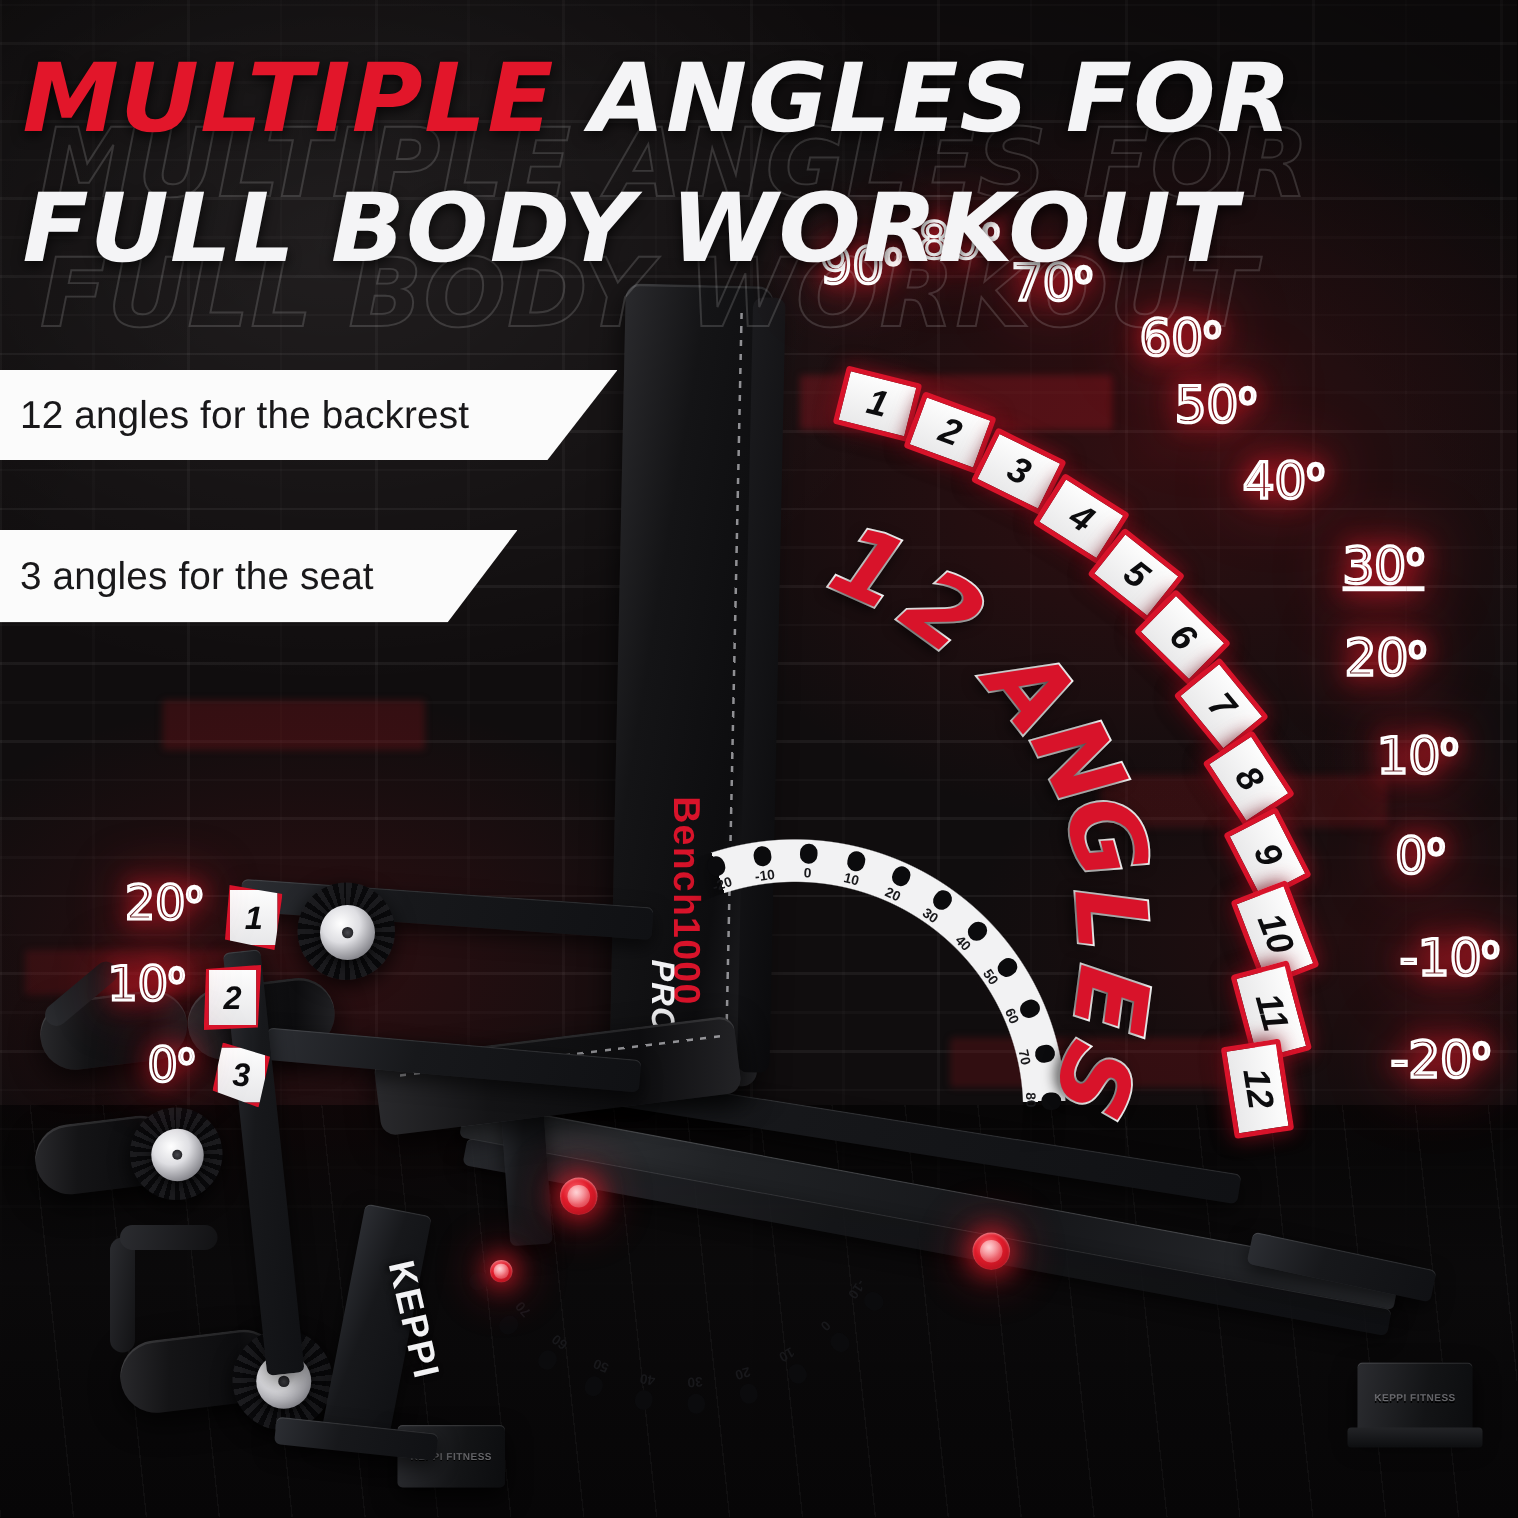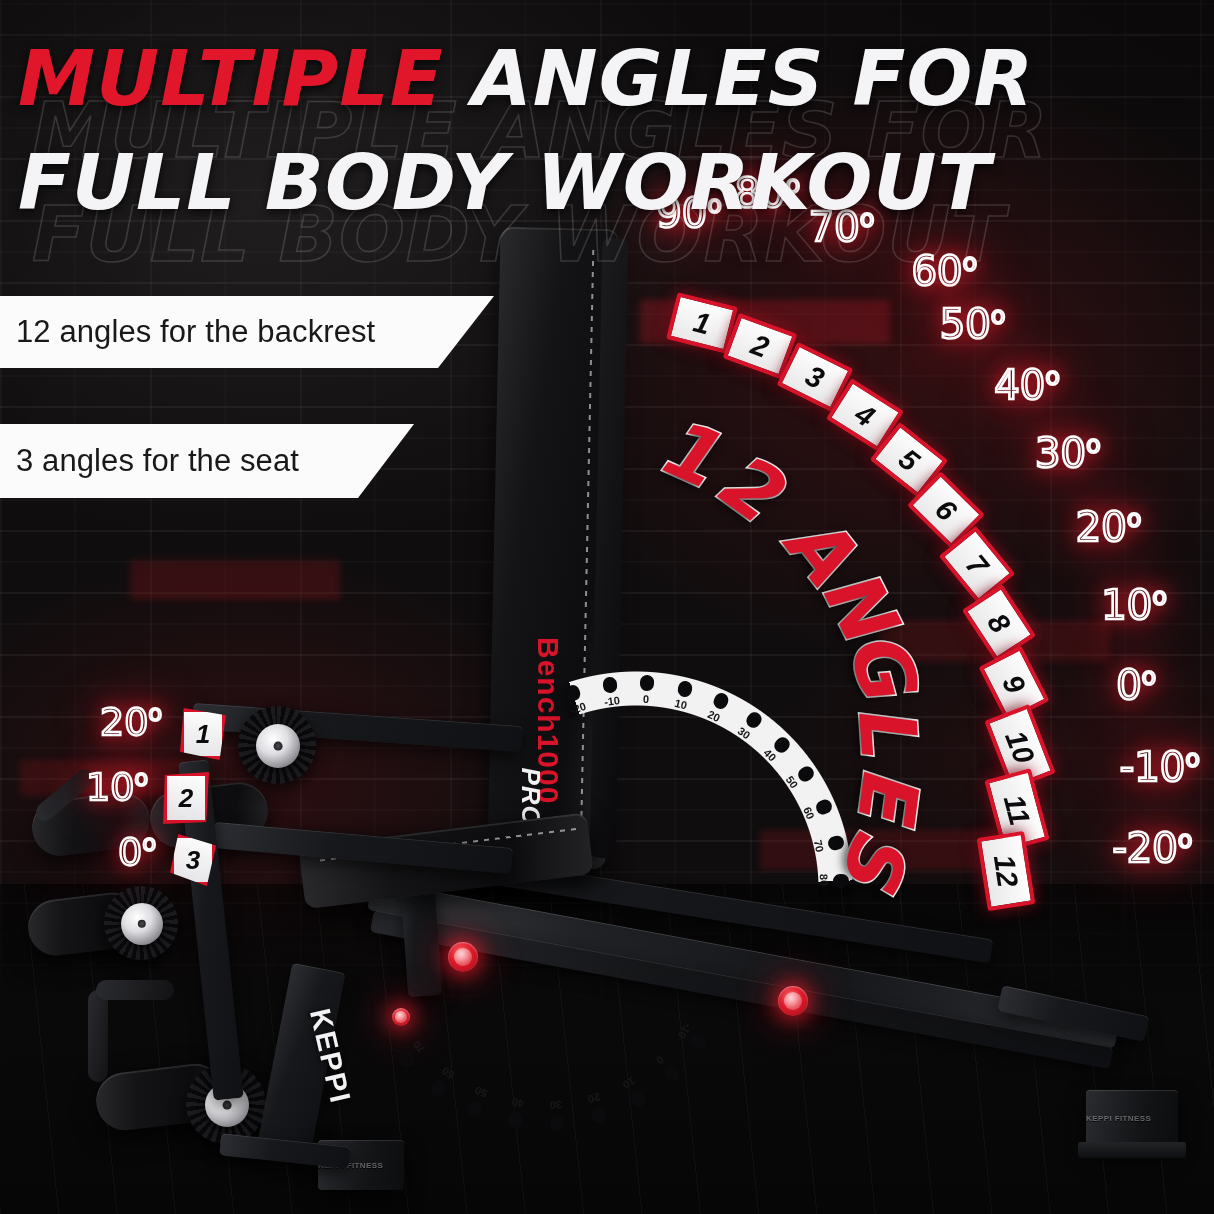--- a/index.html
+++ b/index.html
@@ -147,21 +147,21 @@
   }
   .knob i{
     width:62%;height:62%;border-radius:50%;
     background:radial-gradient(circle at 40% 34%, rgba(255,255,255,.95), rgba(255,210,212,.5) 60%, rgba(255,255,255,.15));
     opacity:.75;
   }
   .foot{
     position:absolute;border-radius:4px;
     background:linear-gradient(100deg,#2b2c30,#131416 60%,#0c0d0f);
     box-shadow:inset 0 1px 0 rgba(255,255,255,.12), 0 8px 20px rgba(0,0,0,.8);
-    display:flex;align-items:center;justify-content:flex-start;
+    display:flex;align-items:center;justify-content:center;
   }
   .foot b{
     font-size:8px;letter-spacing:.4px;color:rgba(190,190,196,.5);font-weight:700;
     text-shadow:0 1px 0 rgba(0,0,0,.9);
   }
   .bench-label{
     position:absolute;font-weight:700;letter-spacing:1px;white-space:nowrap;
   }
   .keppi-frame{
     position:absolute;color:#f2f2f4;font-weight:800;font-size:29px;
@@ -408,21 +408,21 @@
         <span>5</span>
       </div>
       <div class="deg" style="left: 939.817px; top: 301.335px;">50<sup>o</sup></div>
       <div class="tile" style="left: 915.185px; top: 486.078px; transform: rotate(44.5309deg);">
         <span>6</span>
       </div>
       <div class="deg" style="left: 994.226px; top: 362.428px; text-align: right;">40<sup>o</sup></div>
       <div class="tile" style="left: 945.593px; top: 540.934px; transform: rotate(50.6291deg);">
         <span>7</span>
       </div>
-      <div class="deg" style="left: 1035px; top: 430.353px;">30<sup>o</sup></div>
+      <div class="deg" style="left: 1074px; top: 430.353px; text-decoration: underline;">30<sup>o</sup></div>
       <div class="tile" style="left: 968.255px; top: 599.417px; transform: rotate(56.7273deg);">
         <span>8</span>
       </div>
       <div class="deg" style="left: 1075.75px; top: 503.85px;">20<sup>o</sup></div>
       <div class="tile" style="left: 982.751px; top: 660.438px; transform: rotate(62.8255deg);">
         <span>9</span>
       </div>
       <div class="deg" style="left: 1101.35px; top: 581.55px;">10<sup>o</sup></div>
       <div class="tile wide" style="left: 982.812px; top: 722.864px; transform: rotate(68.9236deg);">
         <span>10</span>

